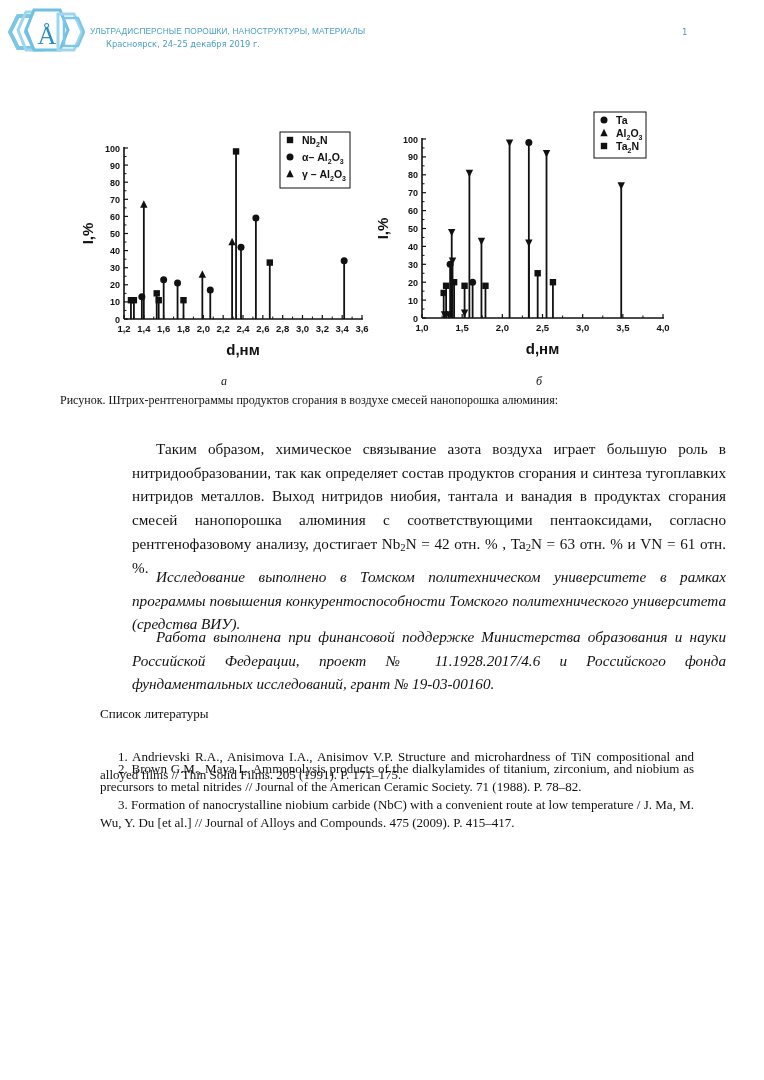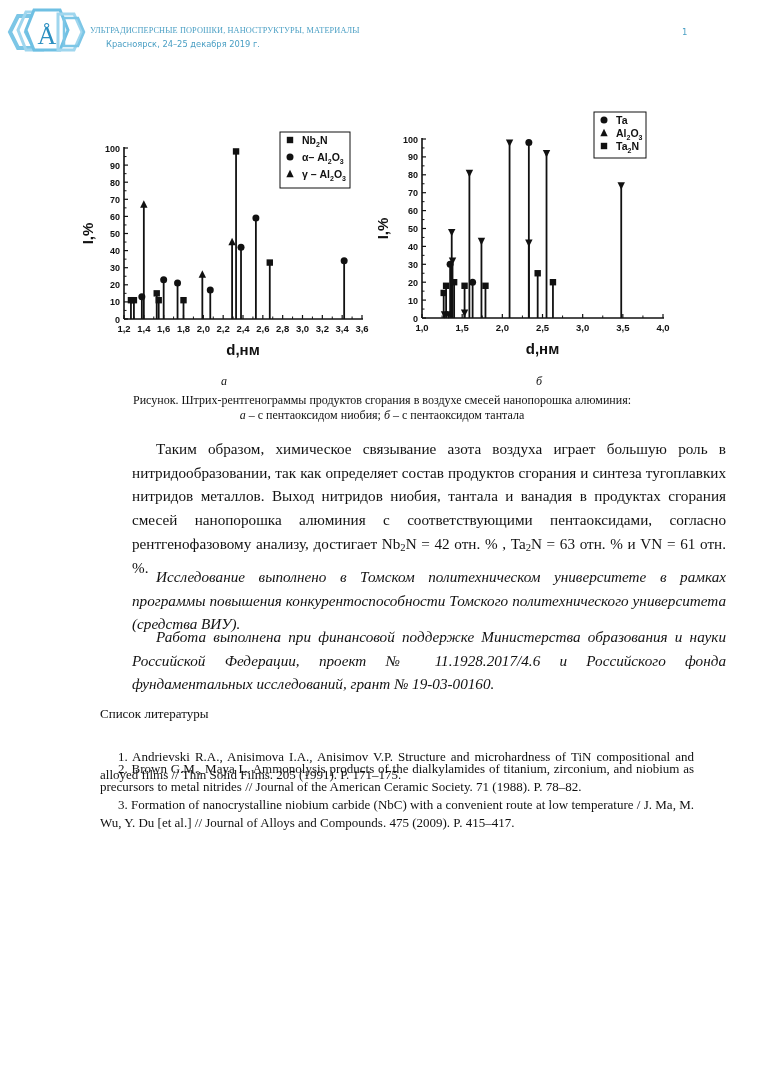--- a/index.html
+++ b/index.html
@@ -1,29 +1,29 @@
 <!DOCTYPE html>
 <html><head>
 <meta charset="utf-8">
 <style>
   html, body { margin: 0; padding: 0; background: #ffffff; }
   body { width: 764px; height: 1080px; position: relative; overflow: hidden;
          font-family: "Liberation Serif", serif; color: #111; }
   .header { position: absolute; left: 0; top: 0; width: 764px; height: 60px; }
   .logo { position: absolute; left: 4px; top: 8px; width: 84px; height: 48px; }
-  .hdr-title { position: absolute; left: 90px; top: 26px; font-family: Liberation Serif, serif;
+  .hdr-title { position: absolute; left: 90px; top: 26px; font-family: Liberation Sans, sans-serif;
                font-size: 8.3px; color: #4a9fc4; letter-spacing: 0.1px; }
   .hdr-sub { position: absolute; left: 90px; top: 39px; font-family: "DejaVu Sans", sans-serif;
              font-size: 8.3px; color: #4a9fc4; padding-left: 16px; }
   .hdr-page { position: absolute; left: 682px; top: 27px; font-family: "DejaVu Sans", sans-serif;
               font-size: 8.5px; color: #4a9fc4; }
   svg.chart { position: absolute; overflow: visible; }
   svg.chart text { font-family: "Liberation Sans", sans-serif; font-weight: bold; fill: #111; }
   .sublabel { position: absolute; font-style: italic; font-size: 12px; }
-  .caption { position: absolute; left: 60px; width: 644px; text-align: center; font-size: 12px; line-height: 15px; }
+  .caption { position: absolute; left: 60px; width: 644px; text-align: left; font-size: 12px; line-height: 15px; }
   .caption i { font-style: italic; }
   .para { position: absolute; left: 100px; width: 594px; font-size: 15.2px; line-height: 23.7px;
           text-align: justify; text-indent: 0; margin-left: 32px; }
   .it { font-style: italic; }
   .refs-title { position: absolute; left: 100px; top: 706px; font-weight: normal; font-size: 13px; }
   .ref { position: absolute; left: 100px; width: 594px; font-size: 13px; line-height: 17.8px; text-align: justify; }
   sub { font-size: 70%; vertical-align: -2px; line-height: 0; }
 </style>
 </head>
 <body>
@@ -266,23 +266,20 @@
     <text x="616" y="137" font-size="10.5"><tspan>Al</tspan><tspan dy="3" font-size="7">2</tspan><tspan dy="-3">O</tspan><tspan dy="3" font-size="7">3</tspan></text>
     <rect x="600.8" y="142.8" width="6.4" height="6.4" fill="#111"></rect>
     <text x="616" y="150" font-size="10.5"><tspan>Ta</tspan><tspan dy="3" font-size="7">2</tspan><tspan dy="-3">N</tspan></text>
   </svg>
 
 <div class="sublabel" style="left:221px;top:374px;">а</div>
 <div class="sublabel" style="left:536px;top:374px;">б</div>
 
 <div class="caption" style="top:393px;">
   <div>Рисунок. Штрих-рентгенограммы продуктов сгорания в воздухе смесей нанопорошка алюминия:</div>
-  <div>
-    <i>а</i><span> – с пентаоксидом ниобия; </span><i>б</i><span> – с пентаоксидом тантала</span>
-  </div>
 </div>
 
 <div class="para" style="top: 437px; text-indent: 24px;">
   <span style="display:inline-block;width:0;margin-left:0;"></span><span style="padding-left:0;display:inline;"><span style="display:inline-block;width:0;"></span><span>Таким образом, химическое связывание азота воздуха играет большую роль в нитридообразовании, так как определяет состав продуктов сгорания и синтеза тугоплавких нитридов металлов. Выход нитридов ниобия, тантала и ванадия в продуктах сгорания смесей нанопорошка алюминия с соответствующими пентаоксидами, согласно рентгенофазовому анализу, достигает</span>
   <span><span>Nb</span><sub>2</sub><span>N = 42 отн. % , Ta</span><sub>2</sub><span>N = 63 отн. % и VN = 61 отн. %.</span></span></span>
 </div>
 
 <div class="para it" style="top: 565px; text-indent: 24px; font-family: Liberation Serif, serif;">Исследование выполнено в Томском политехническом университете в рамках программы повышения конкурентоспособности Томского политехнического университета (средства ВИУ).</div>
 <div class="para it" style="top: 625px; text-indent: 24px;">Работа выполнена при финансовой поддержке Министерства образования и науки Российской Федерации, проект № 11.1928.2017/4.6 и Российского фонда фундаментальных исследований, грант № 19-03-00160.</div>
 

